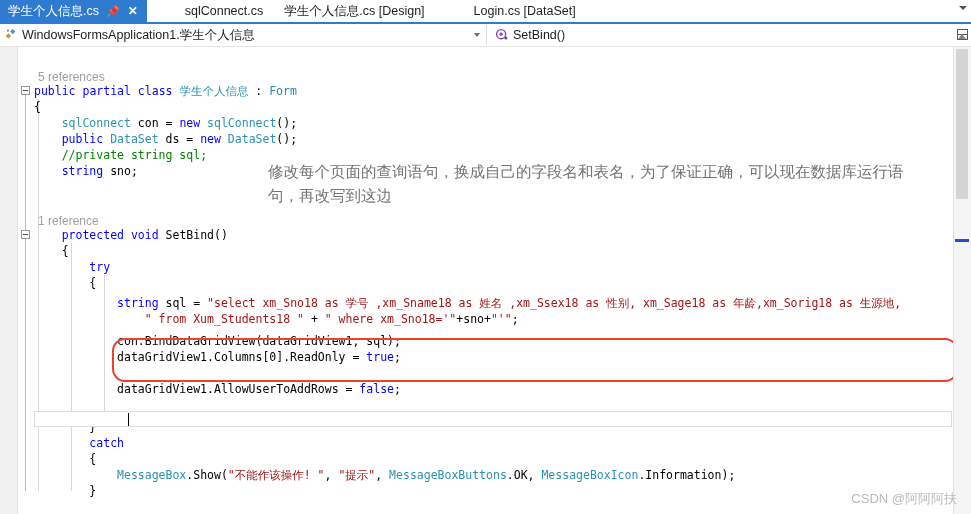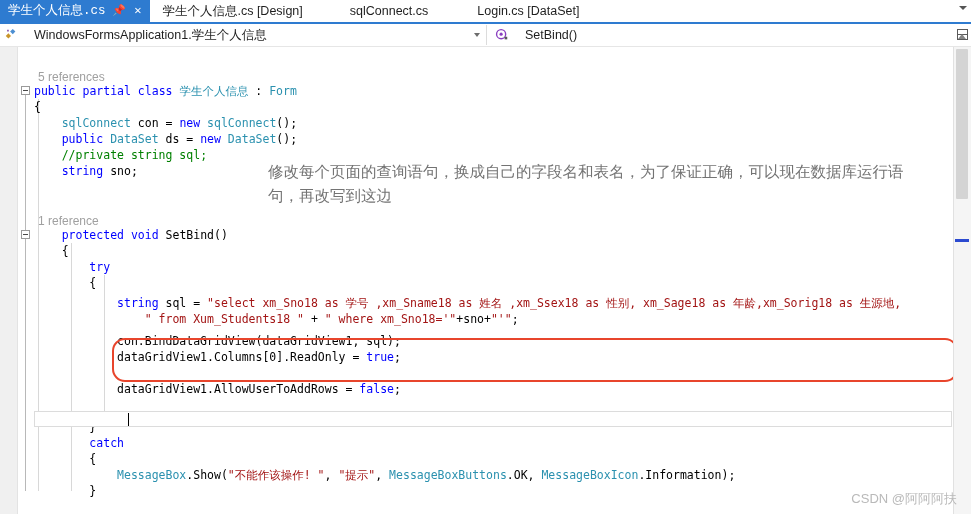--- a/index.html
+++ b/index.html
@@ -25,21 +25,20 @@
     padding: 0 9px 0 8px;
     font-size: 12.5px;
     color: #1e1e1e;
     white-space: nowrap;
     height: 22px;
     box-sizing: border-box;
   }
   .tab.active {
     background: #2e7bd0;
     color: #ffffff;
-    font-family: Liberation Mono, monospace;
   }
   .tab .tabname { line-height: 22px; }
   .tab .pin-icon {
     margin-left: 7px; font-size: 11px; line-height: 1;
     color: #ffffff; display: inline-block;
   }
   .tab .close-icon {
     margin-left: 8px; font-size: 12px; line-height: 1;
     color: #ffffff; display: inline-block; font-weight: 600;
   }
@@ -67,21 +66,21 @@
   }
   #nav-member {
     display: flex; align-items: center;
     height: 20px; box-sizing: border-box;
     padding-left: 8px; flex: 1;
     position: relative;
     border-left: 1px solid #dcdcdc;
   }
   .nav-text {
     font-size: 12.5px; color: #1e1e1e;
-    white-space: nowrap; margin-left: 16px;
+    white-space: nowrap; margin-left: 4px;
   }
   .nav-chevron {
     position: absolute; right: 6px; top: 8px;
     width: 0; height: 0;
     border-left: 3.5px solid transparent;
     border-right: 3.5px solid transparent;
     border-top: 4px solid #6d6d6d;
   }
   .vs-icon { width: 14px; height: 14px; display: block; }
 
@@ -227,25 +226,25 @@
 </style>
 </head>
 <body>
 
 <div id="tabstrip">
   <div class="tab active" style="background: rgb(46, 123, 208);">
     <span class="tabname">学生个人信息.cs</span>
     <span class="pin-icon">📌</span>
     <span class="close-icon">✕</span>
   </div>
+  <div class="tab inactive" style="padding-left:38px;">
+    <span class="tabname">sqlConnect.cs</span>
+  </div>
   <div class="tab inactive" style="padding-left:12px;">
     <span class="tabname">学生个人信息.cs [Design]</span>
-  </div>
-  <div class="tab inactive" style="padding-left:38px;">
-    <span class="tabname">sqlConnect.cs</span>
   </div>
   <div class="tab inactive" style="padding-left:40px;">
     <span class="tabname">Login.cs [DataSet]</span>
   </div>
   <div id="tab-overflow-chevron"></div>
 </div>
 
 <div id="navbar">
   <div id="nav-class">
     <svg class="vs-icon" viewBox="0 0 16 16">

